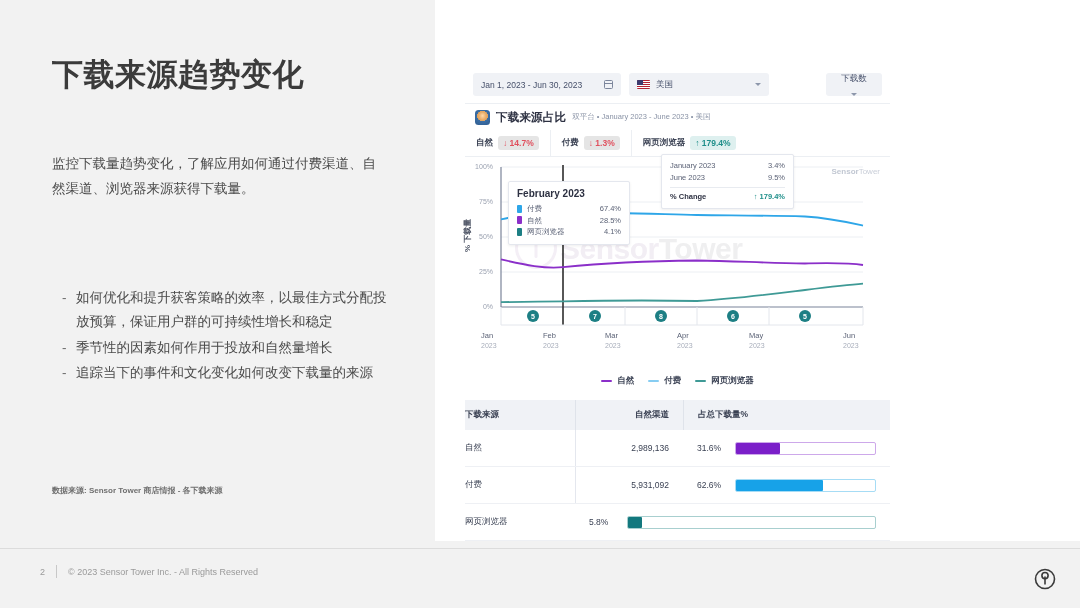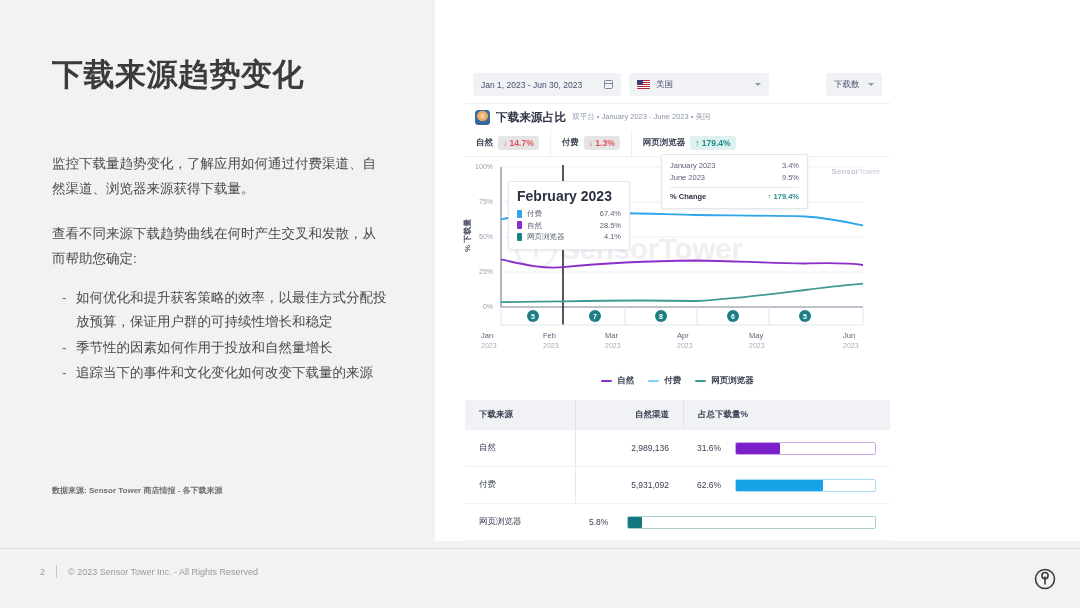--- a/index.html
+++ b/index.html
@@ -75,21 +75,21 @@
     background: #ffffff; border-bottom: 1px solid #eceff3;
     display: flex; align-items: center; padding: 0 8px; gap: 8px;
   }
   .tb-ctl {
     height: 23px; background: #f0f2f6; border-radius: 3px;
     display: flex; align-items: center; gap: 6px; padding: 0 8px;
     font-size: 8.5px; color: #46506a; cursor: pointer;
   }
   #date-range-control { min-width: 148px; justify-content: space-between; gap: 20px; }
   #country-control { min-width: 140px; justify-content: space-between; }
-  #metric-control { min-width: 56px; justify-content: space-between; margin-left: auto; }
+  #metric-control { min-width: 56px; justify-content: space-between; margin-left: auto; flex-direction: column; }
   .cal-icon { width: 9px; height: 9px; border: 1.1px solid #7c869c; border-radius: 1.5px; position: relative; }
   .cal-icon:before { content:""; position:absolute; left:0; right:0; top:1.5px; height:1px; background:#7c869c; }
   .caret { width: 0; height: 0; border-left: 3px solid transparent; border-right: 3px solid transparent; border-top: 3.5px solid #8d97ab; }
   .flag { width: 13px; height: 9px; border-radius: 1px; overflow: hidden; position: relative; background:#b22234; flex:0 0 13px;}
   .flag .canton { position: absolute; left:0; top:0; width: 6px; height: 5px; background:#3c3b6e; }
   .flag .st1 { position:absolute; left:0; right:0; height:1px; background:#fff; }
 
   #chart-head {
     position: absolute; left: 0; top: 38px; width: 425px; height: 26px;
     display: flex; align-items: center; padding: 0 10px; gap: 6px;
@@ -139,28 +139,28 @@
     position: absolute; right: 10px; top: 10px; font-size: 8px; color: #c9ced8;
   }
   #st-corner-label b { font-weight: bold; color:#c1c7d2; }
 
   
   #tooltip-feb {
     position: absolute; left: 43px; top: 24px; width: 122px;
     background: #fff; border: 1px solid #e4e7ee; border-radius: 2px;
     padding: 6px 8px; box-shadow: 0 1px 3px rgba(0,0,0,.07);
   }
-  #tooltip-feb .tt-title { font-size: 14px; font-weight: bold; color:#2d3142; margin-bottom: 4px; }
+  #tooltip-feb .tt-title { font-size: 10px; font-weight: bold; color:#2d3142; margin-bottom: 4px; }
   #tooltip-feb .tt-row { display: flex; align-items: center; font-size: 7.5px; color:#5b6276; line-height: 1.55; }
   #tooltip-feb .sw { width: 5px; height: 8px; border-radius: 1px; margin-right: 5px; flex:0 0 5px; }
   #tooltip-feb .tt-lbl { flex: 1; }
   #tooltip-feb .tt-num { color:#5b6276; }
 
   #tooltip-change {
-    position: absolute; left: 196px; top: -3px; width: 147px;
+    position: absolute; left: 196px; top: -3px; width: 133px;
     background: #fff; border: 1px solid #e4e7ee; border-radius: 2px;
     padding: 5px 8px; box-shadow: 0 1px 3px rgba(0,0,0,.07);
   }
   #tooltip-change .tc-row { display: flex; justify-content: space-between; font-size: 7.5px; color:#5b6276; line-height:1.6; }
   #tooltip-change .tc-div { height:1px; background:#e8ebf0; margin: 3px 0; }
   #tooltip-change .tc-row.bold { font-weight: bold; color:#2d3142; }
   #tooltip-change .tc-pos { color:#1f8f8a; font-weight: bold; }
 
   #ylabel {
     position: absolute; left: -3px; top: 95px;
@@ -185,35 +185,34 @@
   
   #dl-table { position: absolute; left: 0; top: 334px; width: 425px; }
   #dl-table .thead {
     display: flex; height: 30px; background: #f0f2f6; align-items: center;
     font-size: 8.5px; font-weight: bold; color: #3b4254;
   }
   #dl-table .trow {
     display: flex; height: 37px; align-items: center; border-bottom: 1px solid #eef0f4;
     font-size: 8.5px; color: #3b4254;
   }
-  #dl-table .c-src { width: 110px; padding-left: 14px; }
+  #dl-table .c-src { width: 110px; }
   #dl-table .c-abs { width: 108px; text-align: right; padding-right: 14px; border-left: 1px solid #e4e7ee; height: 100%; display:flex; align-items:center; justify-content:flex-end;}
   #dl-table .thead .c-abs, #dl-table .thead .c-pct { border-left: 1px solid #dfe3ea; }
   #dl-table .c-pct { width: 52px; padding-left: 14px; height:100%; display:flex; align-items:center; }
   #dl-table .c-bar { flex: 1; padding-right: 14px; }
   .barwrap { height: 13px; border-radius: 2px; background: #fff; position: relative; }
   .barfill { position: absolute; left: 0; top: 0; bottom: 0; border-radius: 1px; }
 </style>
 </head>
 <body>
 
 <div id="slide-left">
   <div id="slide-title">下载来源趋势变化</div>
   <div id="intro-para-1">监控下载量趋势变化，了解应用如何通过付费渠道、自然渠道、浏览器来源获得下载量。</div>
-  <div id="intro-para-2">查看不同来源下载趋势曲线在何时产生交叉和发散，从而帮助您确定:</div>
   <div id="bullet-list">
     <div class="bullet">
       <span class="dash">-</span>
       <span class="btext">如何优化和提升获客策略的效率，以最佳方式分配投放预算，保证用户群的可持续性增长和稳定</span>
     </div>
     <div class="bullet">
       <span class="dash">-</span>
       <span class="btext">季节性的因素如何作用于投放和自然量增长</span>
     </div>
     <div class="bullet">

